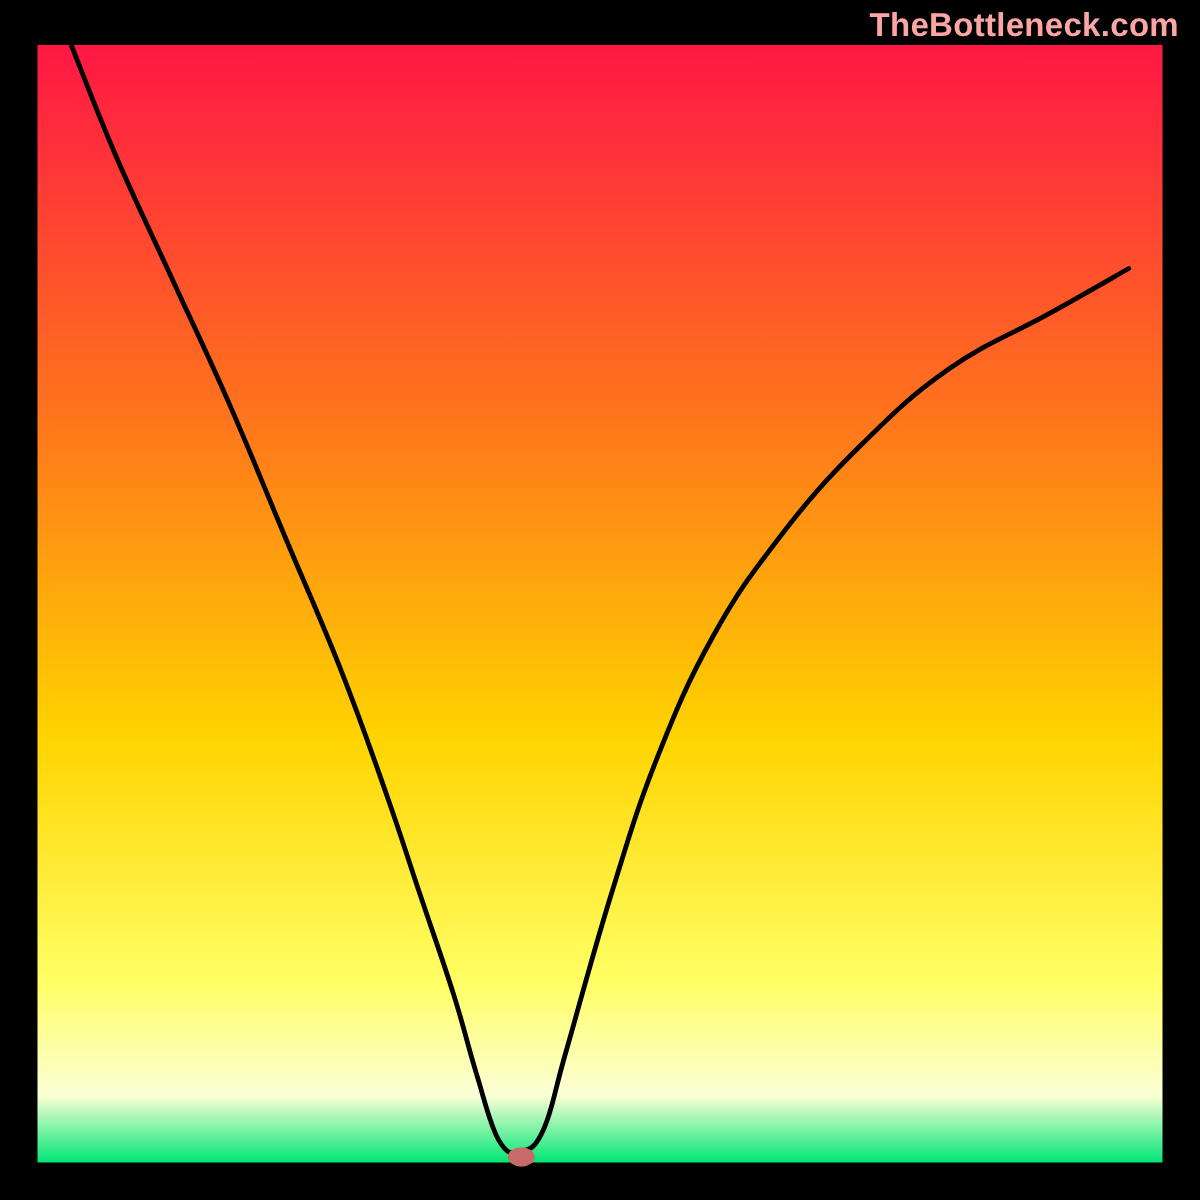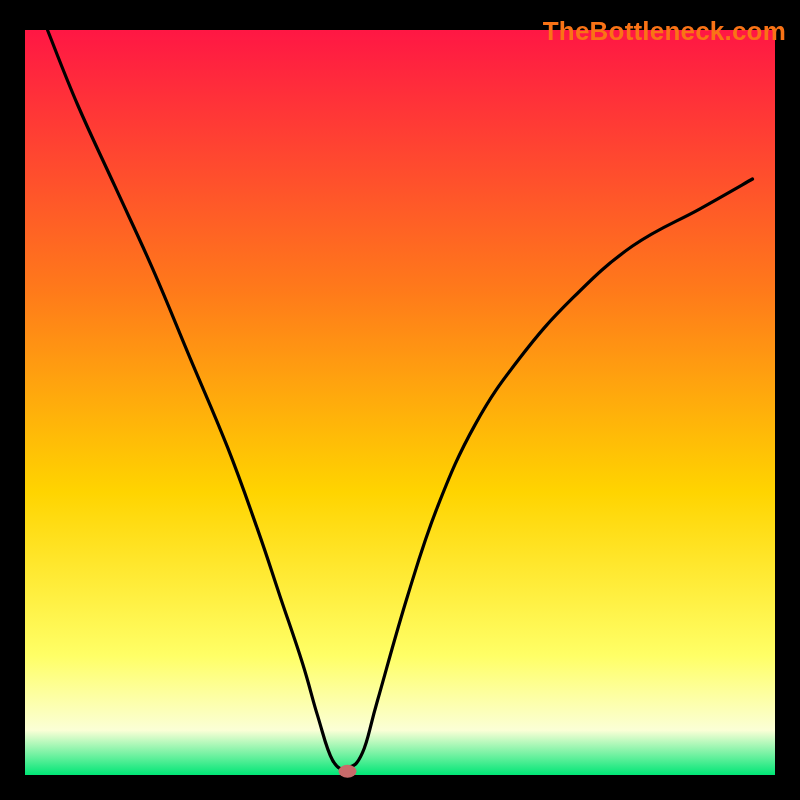--- a/index.html
+++ b/index.html
@@ -12,24 +12,24 @@
     background: #000;
   }
   .frame {
     width: 800px;
     height: 800px;
     position: relative;
     background: #000;
   }
   .watermark {
     position: absolute;
-    top: 16px;
+    top: 4px;
     right: 14px;
-    color: #f97316;
-    font-size: 26px;
+    color: #fca5a5;
+    font-size: 22px;
     font-weight: 600;
     letter-spacing: 0.2px;
     z-index: 10;
   }
   svg {
     display: block;
   }
 </style>
 </head>
 <body>

